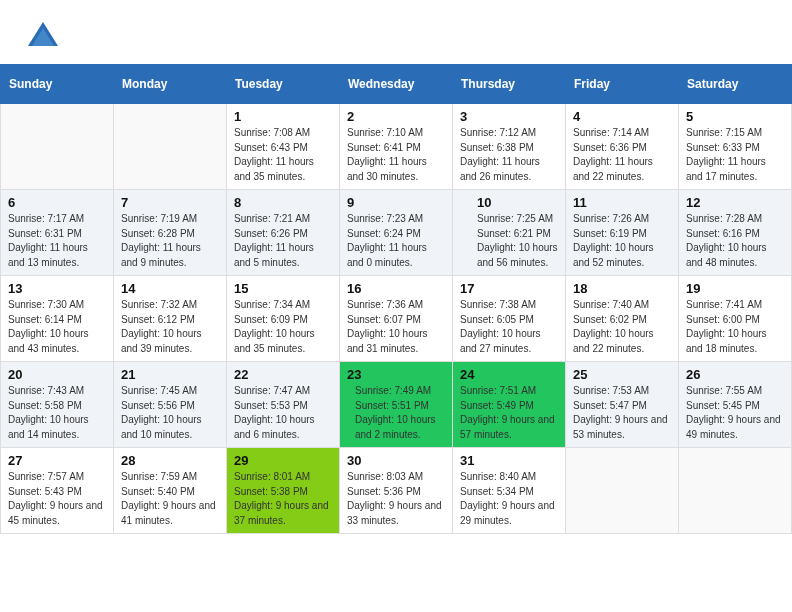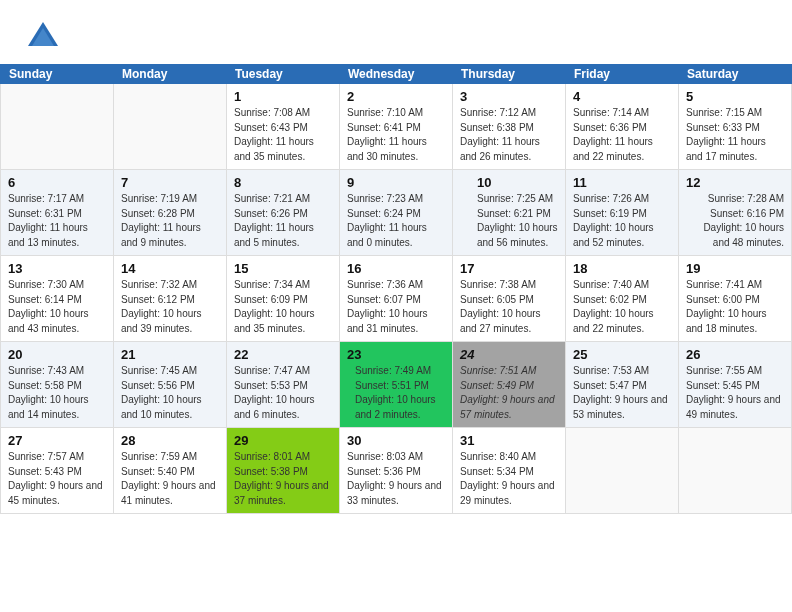--- a/index.html
+++ b/index.html
@@ -32,21 +32,21 @@
     .calendar {
       width: 100%;
       border-collapse: collapse;
       font-size: 11px;
       margin: 0;
     }
     .calendar th {
       background: #2a6cb5;
       color: #fff;
       text-align: left;
-      padding: 2px 8px;
+      padding: 12px 8px;
       font-size: 12px;
       font-weight: bold;
       border: 1px solid #2a6cb5;
     }
     .calendar td {
       vertical-align: top;
       padding: 5px 7px;
       border: 1px solid #ddd;
       width: 113px;
       min-height: 80px;
@@ -191,21 +191,21 @@
 Daylight: 10 hours and 56 minutes.</div>
         </td>
         <td style="background: rgb(240, 244, 249);">
           <span class="day-num">11</span>
           <div class="cell-text" style="white-space: pre-line;">Sunrise: 7:26 AM
 Sunset: 6:19 PM
 Daylight: 10 hours and 52 minutes.</div>
         </td>
         <td style="background: rgb(240, 244, 249);">
           <span class="day-num">12</span>
-          <div class="cell-text" style="white-space: pre-line; text-align: right;">Sunrise: 7:28 AM
+          <div class="cell-text" style="white-space: pre-line;">Sunrise: 7:28 AM
 Sunset: 6:16 PM
 Daylight: 10 hours and 48 minutes.</div>
         </td>
       </tr>
       <tr>
         <td style="background: rgb(255, 255, 255);">
           <span class="day-num">13</span>
           <div class="cell-text" style="white-space: pre-line;">Sunrise: 7:30 AM
 Sunset: 6:14 PM
 Daylight: 10 hours and 43 minutes.</div>
@@ -265,21 +265,21 @@
           <div class="cell-text" style="white-space: pre-line;">Sunrise: 7:47 AM
 Sunset: 5:53 PM
 Daylight: 10 hours and 6 minutes.</div>
         </td>
         <td style="background: #22c55e;">
           <span class="day-num">23</span>
           <div class="cell-text" style="white-space: pre-line; margin-left: 8px;">Sunrise: 7:49 AM
 Sunset: 5:51 PM
 Daylight: 10 hours and 2 minutes.</div>
         </td>
-        <td style="background: #a3a3a3; font-style: italic;">
+        <td style="background: #22c55e;">
           <span class="day-num">24</span>
           <div class="cell-text" style="white-space: pre-line;">Sunrise: 7:51 AM
 Sunset: 5:49 PM
 Daylight: 9 hours and 57 minutes.</div>
         </td>
         <td style="background: rgb(240, 244, 249);">
           <span class="day-num">25</span>
           <div class="cell-text" style="white-space: pre-line;">Sunrise: 7:53 AM
 Sunset: 5:47 PM
 Daylight: 9 hours and 53 minutes.</div>

